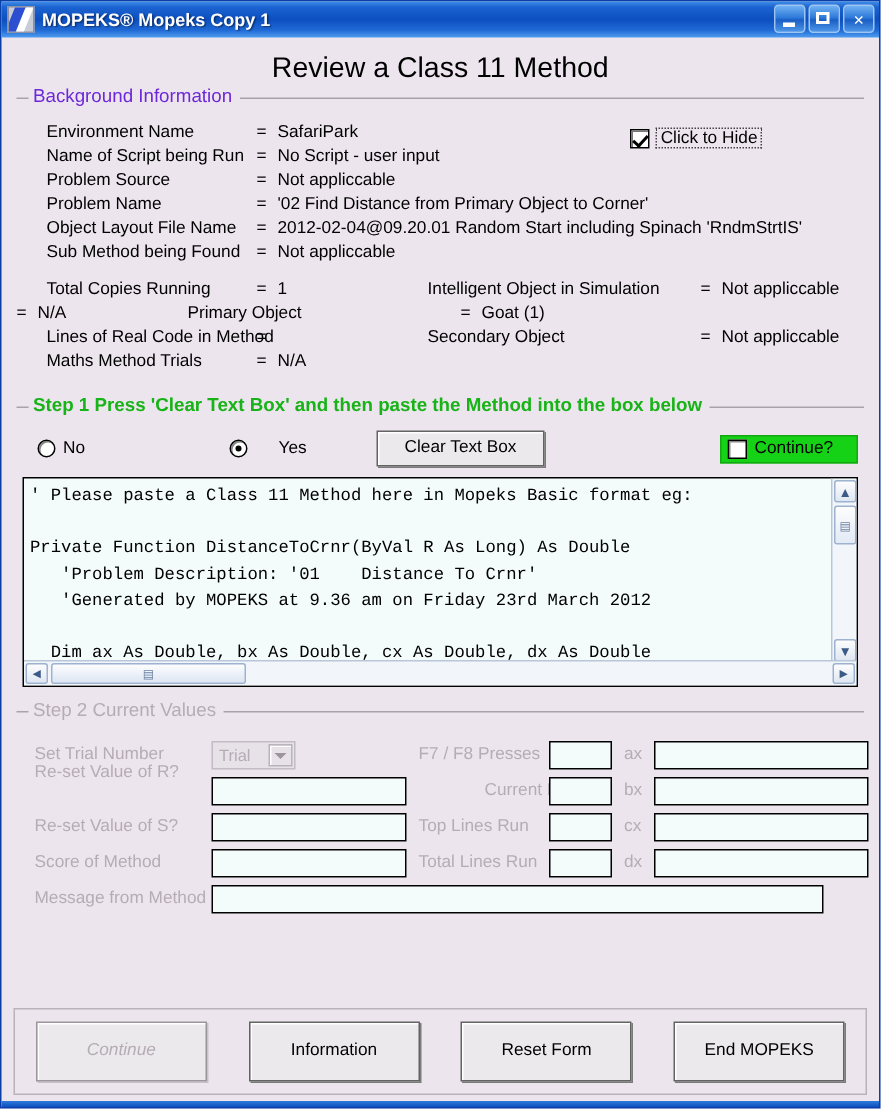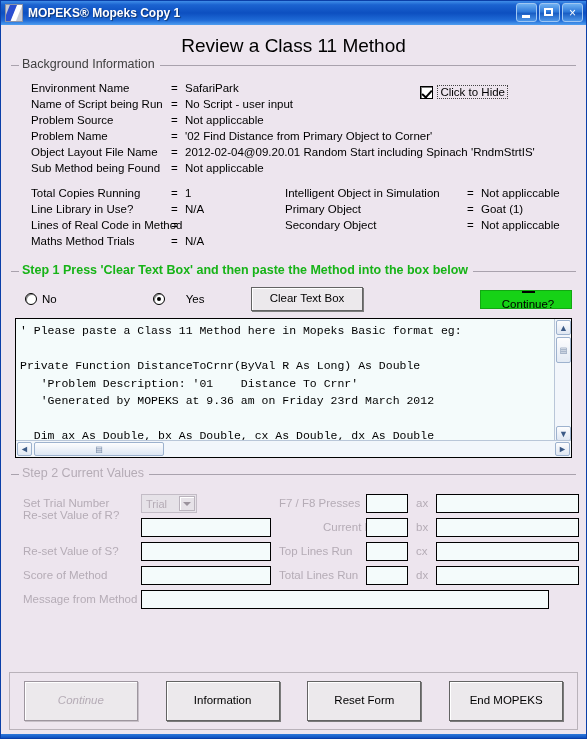--- a/index.html
+++ b/index.html
@@ -115,21 +115,21 @@
     border-top: 1px solid #a9a2ad;
     padding-top: 8px;
   }
   .group > .legend {
     position: absolute;
     top: -9px;
     left: 8px;
     background: #ede5ee;
     padding: 0 5px 0 3px;
     font-size: 12.5px;
-    color: #404040;
+    color: #6d28d9;
   }
   .group.green > .legend {
     color: #17b317;
     font-weight: bold;
     font-size: 12.5px;
   }
   .group.dim > .legend {
     color: #b5acb6;
   }
   
@@ -249,21 +249,20 @@
     width: 92px;
     height: 19px;
     background: #16d216;
     border: 1px solid #11a811;
     display: flex;
     align-items: center;
     gap: 5px;
     padding-left: 4px;
     box-sizing: border-box;
     font-size: 11.5px;
-    flex-direction: column;
   }
   .cont-badge .chk {
     box-shadow: inset 1px 1px 0 #888;
   }
   
   .codebox {
     position: relative;
     margin: 0 4px 10px 4px;
     height: 140px;
     background: #f4fbfb;
@@ -483,21 +482,20 @@
         <div class="bg-lower">
           <div class="kv2">
             <span class="k">Total Copies Running</span>
             <span class="eq">=</span>
             <span class="v">1</span>
             <span class="k2">Intelligent Object in Simulation</span>
             <span class="eq2">=</span>
             <span class="v2">Not appliccable</span>
           </div>
           <div class="kv2">
-            <span class="k">Line Library in Use?</span>
             <span class="eq">=</span>
             <span class="v">N/A</span>
             <span class="k2">Primary Object</span>
             <span class="eq2">=</span>
             <span class="v2">Goat (1)</span>
           </div>
           <div class="kv2">
             <span class="k">Lines of Real Code in Method</span>
             <span class="eq">=</span>
             <span class="v"></span>

